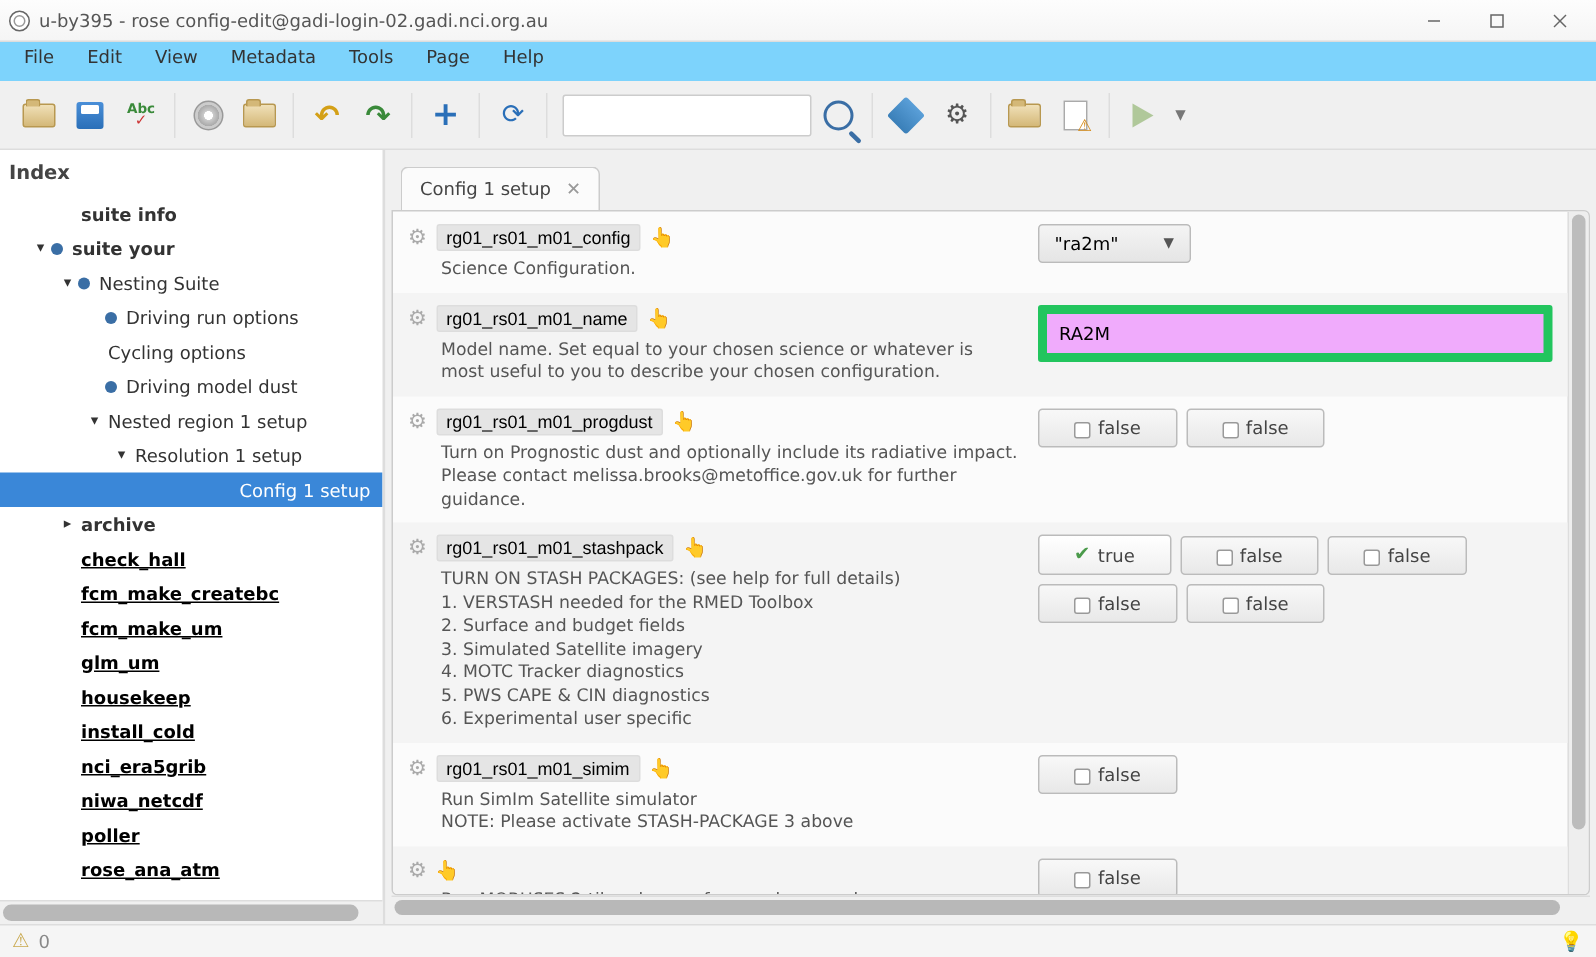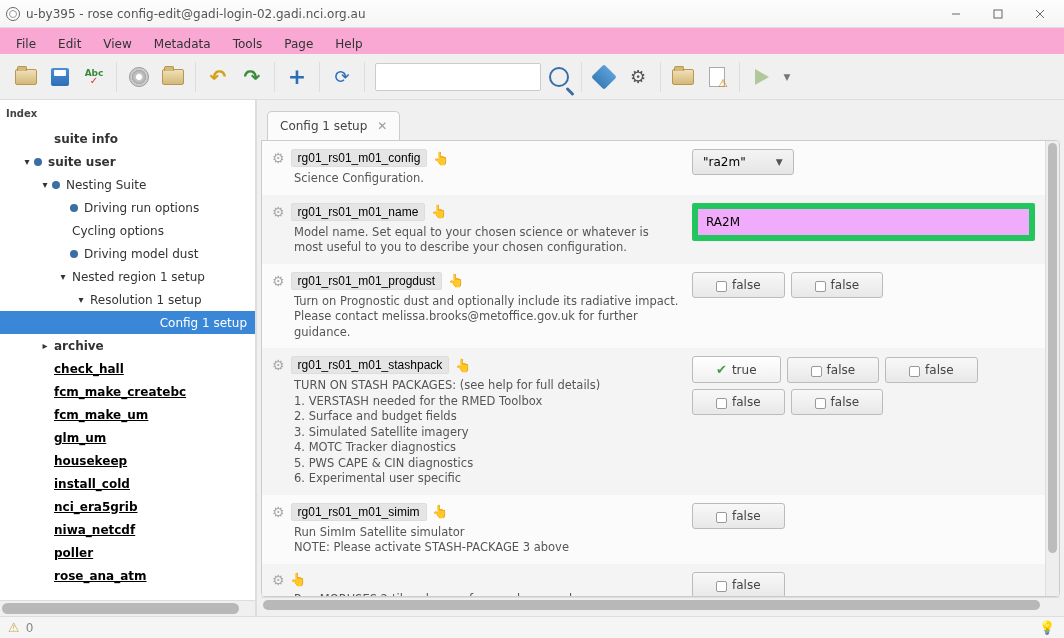--- a/index.html
+++ b/index.html
@@ -3,21 +3,21 @@
 <meta charset="utf-8">
 <style>
 *{margin:0;padding:0;box-sizing:border-box;font-family:"DejaVu Sans","Segoe UI",sans-serif;font-size:12px}
 body{background:#f0f0f0;width:1064px;height:638px;overflow:hidden;display:flex;flex-direction:column}
 .titlebar{height:28px;background:linear-gradient(#fdfdfd,#f5f5f5);border-bottom:1px solid #ddd;display:flex;align-items:center;padding:0 6px;gap:6px}
 .titlebar .appicon{width:14px;height:14px;border:1px solid #666;border-radius:50%;background:#fff;position:relative}
 .titlebar .appicon::after{content:"";position:absolute;inset:2px;border:1px solid #999;border-radius:50%}
 .titlebar .title{color:#555;flex:1}
 .winbtn{width:36px;height:24px;display:flex;align-items:center;justify-content:center;color:#666}
 .winbtn svg{width:10px;height:10px}
-.menubar{height:26px;background:#f9a8d4;display:flex;align-items:flex-end;gap:2px;padding:0 6px;color:#333}
+.menubar{height:26px;background:#7dd3fc;display:flex;align-items:flex-start;gap:2px;padding:0 6px;color:#333}
 .menubar span{padding:3px 10px;border-radius:3px}
 .toolbar{height:46px;background:#f0f0f0;display:flex;align-items:center;gap:2px;padding:0 10px;border-bottom:1px solid #ddd}
 .tbtn{width:32px;height:32px;display:flex;align-items:center;justify-content:center;border-radius:3px}
 .tsep{width:1px;height:30px;background:#ddd;margin:0 4px}
 .searchbox{width:166px;height:28px;border:1px solid #ccc;background:#fff;border-radius:2px;margin-left:4px}
 .maglens-big{width:20px;height:20px;border:2.5px solid #3a6ea5;border-radius:50%;position:relative}
 .maglens-big::after{content:"";position:absolute;right:-8px;bottom:-8px;width:10px;height:3px;background:#3a6ea5;transform:rotate(45deg);border-radius:2px}
 .folder{width:22px;height:16px;background:linear-gradient(#f0e0b8,#d4b878);border-radius:2px;position:relative;border:1px solid #b89850}
 .folder::before{content:"";position:absolute;top:-4px;left:1px;width:8px;height:4px;background:#d4b878;border-radius:2px 2px 0 0;border:1px solid #b89850;border-bottom:none}
 .disk{width:20px;height:20px;background:radial-gradient(circle,#fff 22%,#ccc 24%,#aaa 55%,#ccc 57%);border-radius:50%;border:1px solid #999}
@@ -29,21 +29,21 @@
 .redo{color:#3a8a3a;font-size:20px;font-weight:bold}
 .plus{color:#2a6fb8;font-size:22px;font-weight:bold}
 .reload{color:#2a6fb8;font-size:18px}
 .diamond{width:18px;height:18px;background:linear-gradient(#5a9fd8,#3a7fb8);transform:rotate(45deg);border-radius:2px}
 .gears{font-size:18px;color:#555}
 .docwarn{width:16px;height:20px;background:#fff;border:1px solid #aaa;position:relative}
 .docwarn::after{content:"⚠";position:absolute;right:-4px;bottom:-4px;font-size:11px;color:#d48a17}
 .playbtn{width:0;height:0;border-left:14px solid #b0c89a;border-top:8px solid transparent;border-bottom:8px solid transparent}
 .workarea{flex:1;display:flex;overflow:hidden}
 .sidebar{width:257px;background:#fff;display:flex;flex-direction:column;border-right:2px solid #ddd}
-.sidebar-title{padding:8px 6px;font-weight:bold;color:#444;font-size:10px}
+.sidebar-title{padding:8px 6px;font-weight:bold;color:#444;font-size:13px}
 .tree{flex:1;overflow-y:auto;overflow-x:hidden;padding-bottom:8px}
 .treeitem{display:flex;align-items:center;height:23px;padding-left:6px;white-space:nowrap;color:#333}
 .treeitem .exp{width:14px;text-align:center;font-size:10px;color:#333}
 .treeitem .bullet{width:8px;height:8px;background:#3a6ea5;border-radius:50%;margin-right:4px;flex-shrink:0}
 .treeitem.bold .label{font-weight:bold}
 .treeitem.selected{background:#3a87d8;color:#fff}
 .treeitem.selected .label{color:#fff}
 .treeitem .label{padding-left:2px}
 .treeitem.link .label{color:#000000;text-decoration:underline;font-weight:bold}
 .hscroll{height:16px;background:#f0f0f0;border-top:1px solid #ddd;position:relative}
@@ -183,21 +183,21 @@
   <div class="sidebar">
     <div class="sidebar-title">Index</div>
     <div class="tree" id="tree">
         <div class="treeitem indent-2 bold">
           <span class="exp"></span>
           <span class="label">suite info</span>
         </div>
         <div class="treeitem indent-1 bold">
           <span class="exp">▾</span>
           <span class="bullet"></span>
-          <span class="label">suite user</span>
+          <span class="label">suite your</span>
         </div>
         <div class="treeitem indent-2">
           <span class="exp">▾</span>
           <span class="bullet"></span>
           <span class="label">Nesting Suite</span>
         </div>
         <div class="treeitem indent-3">
           <span class="exp"></span>
           <span class="bullet"></span>
           <span class="label">Driving run options</span>

